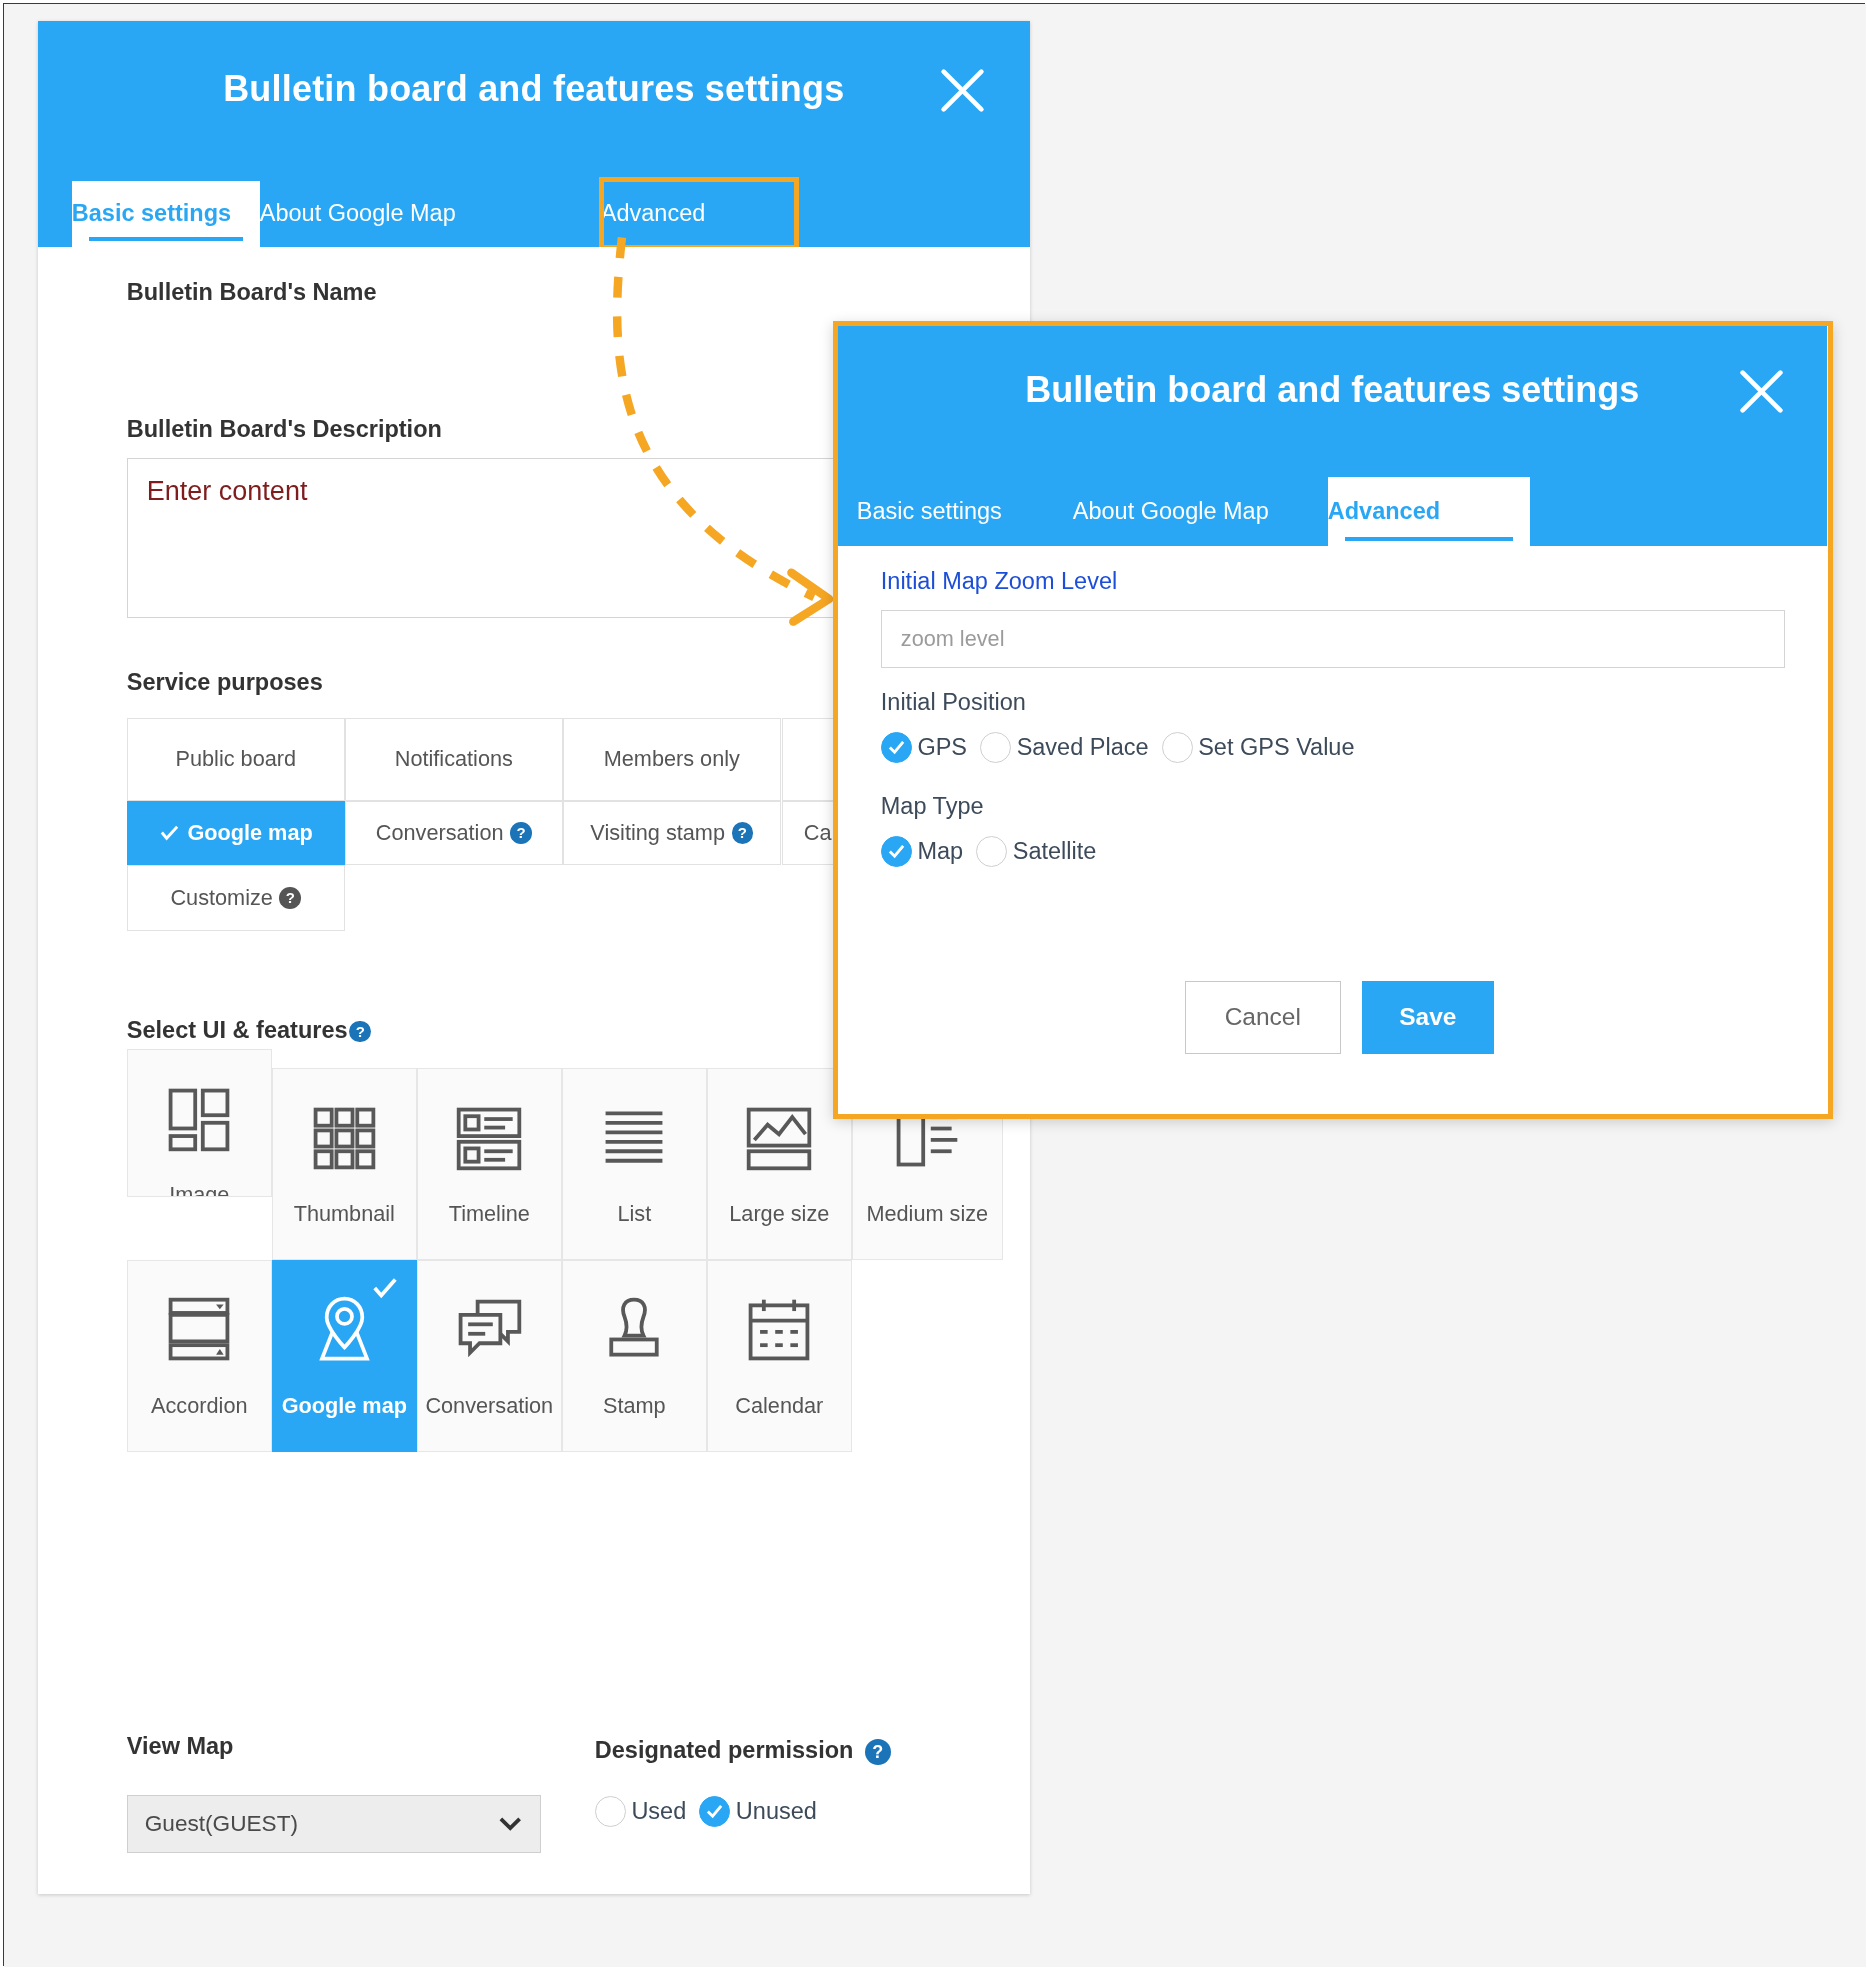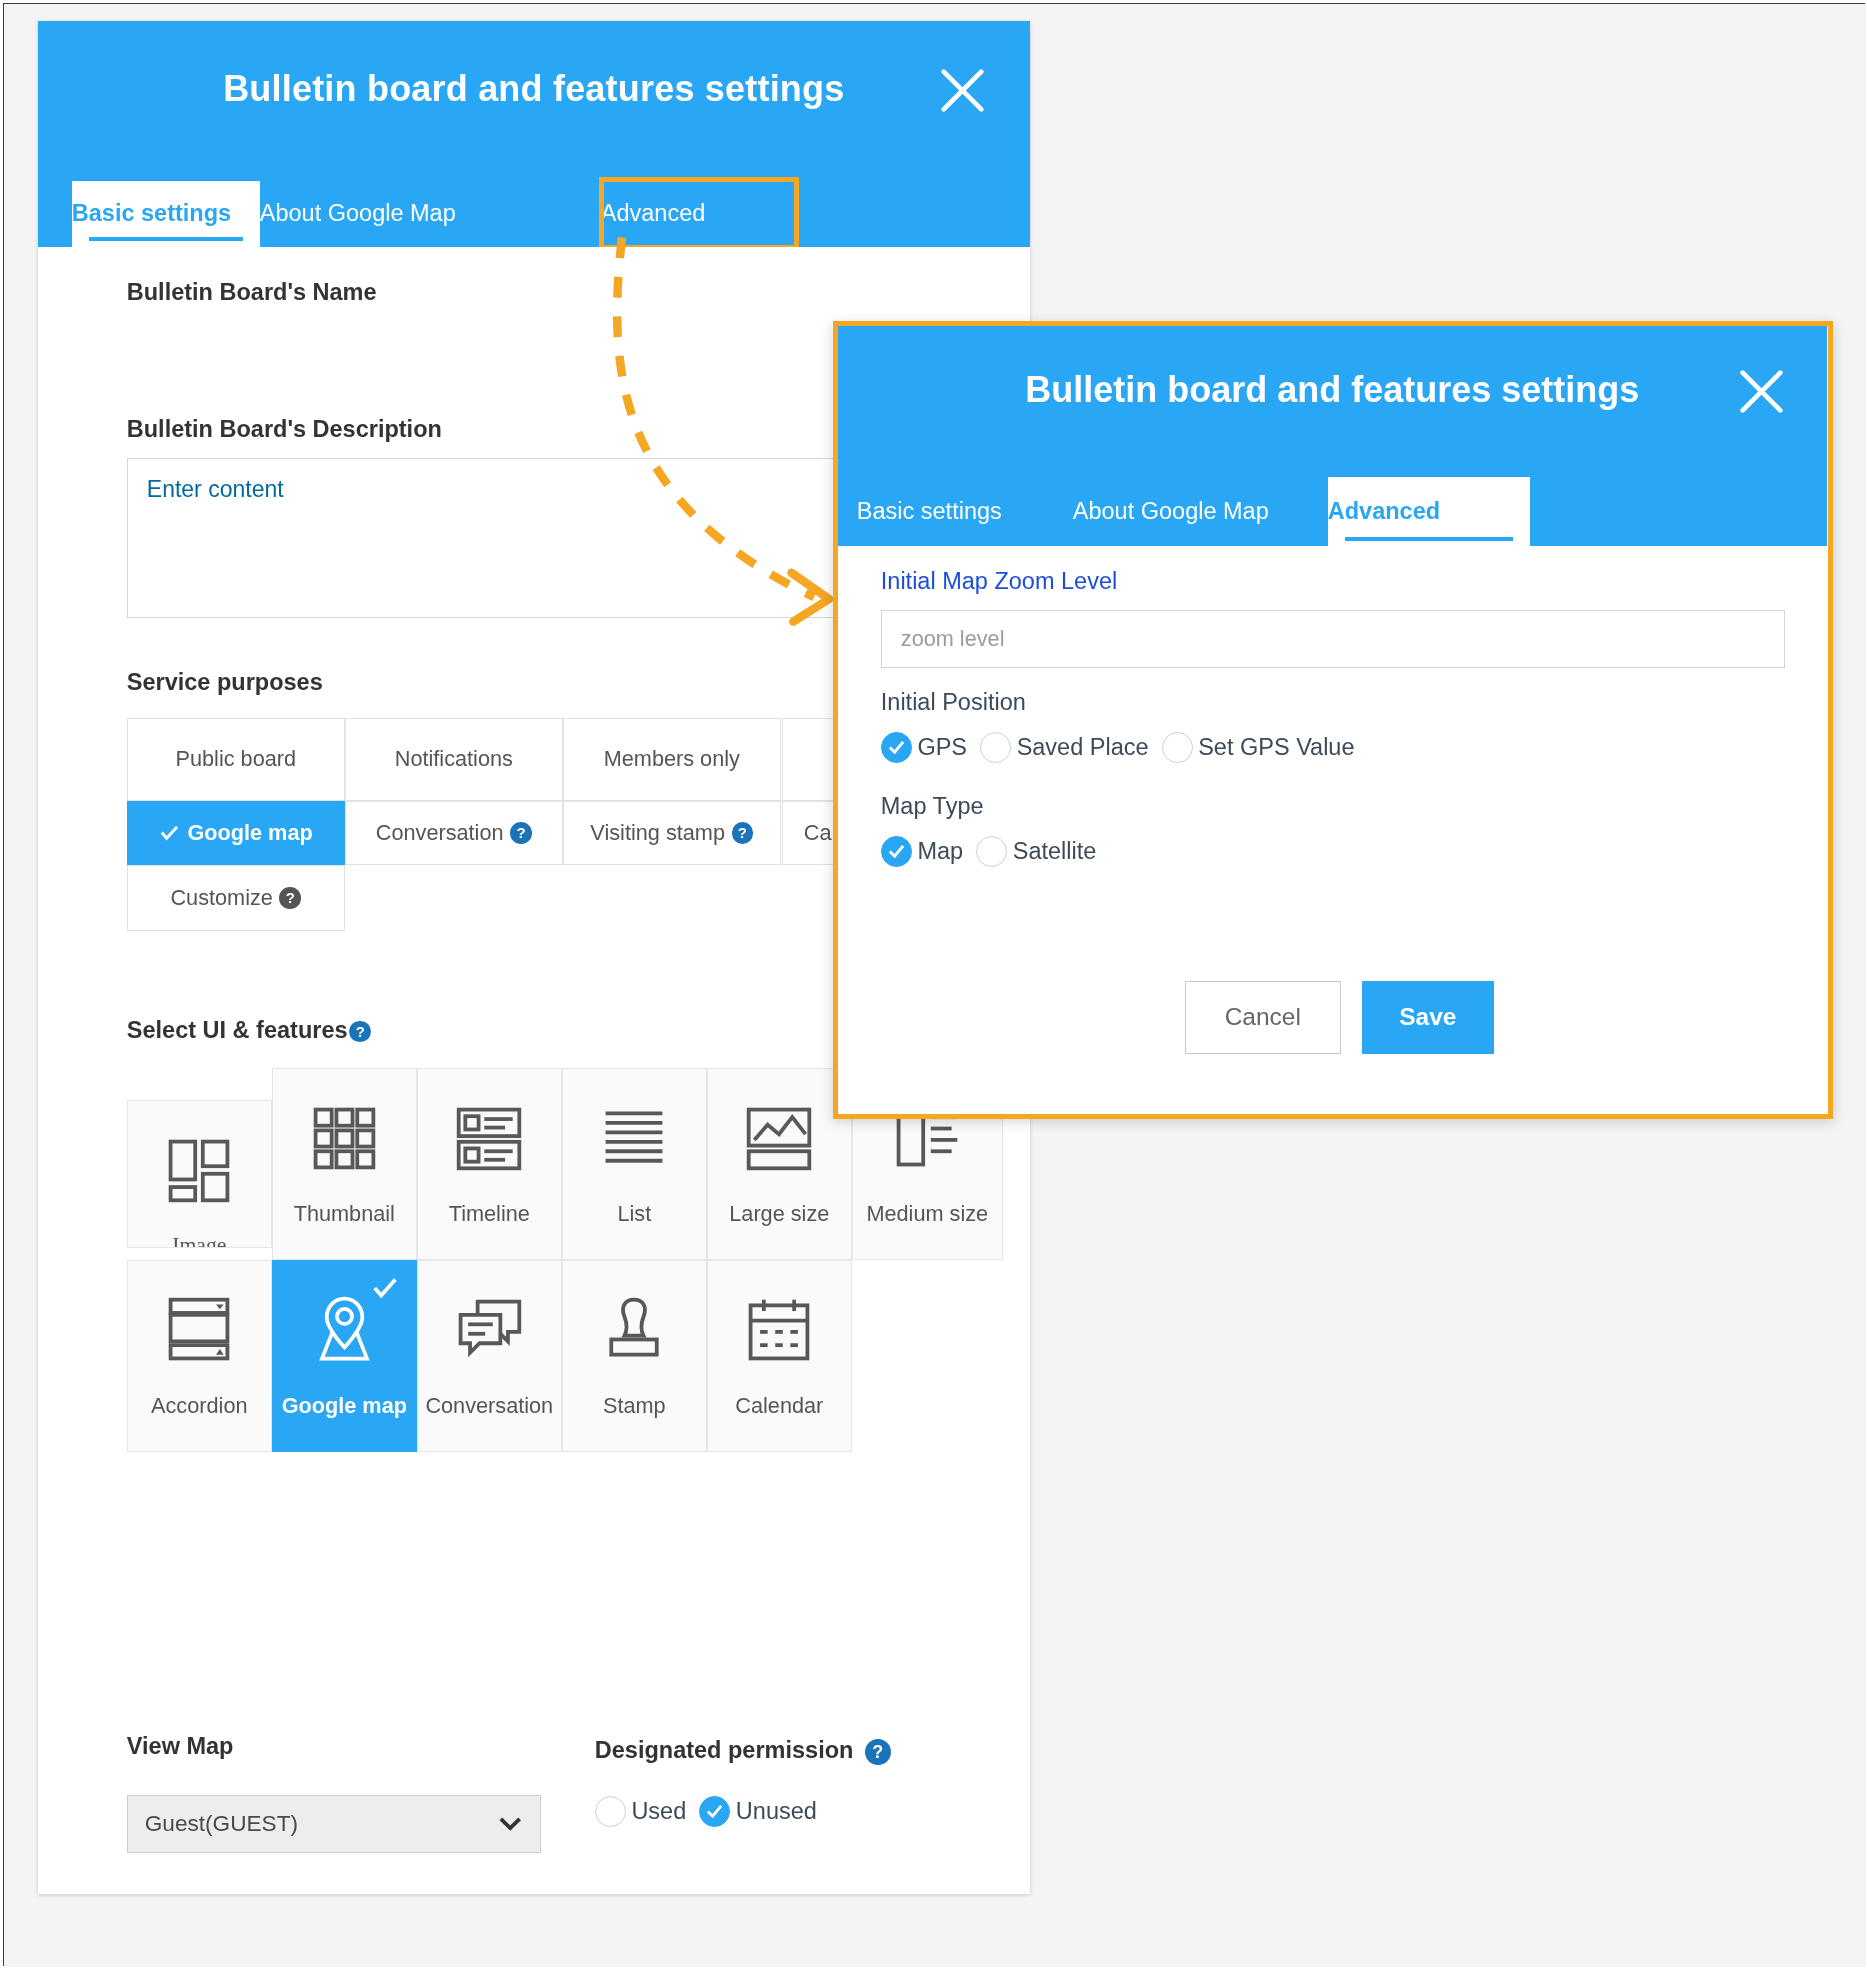--- a/index.html
+++ b/index.html
@@ -75,21 +75,21 @@
   .fld-label{ font-size:23.5px; color:#333; font-weight:bold; }
   .sec-label{ font-size:23.5px; color:#333; font-weight:bold; }
 
   .text-input{
     border:0.9px solid #d4d4d4; background:#fff;
     font-size:21.7px; color:#9b9b9b;
     display:flex; align-items:center; padding-left:19px;
   }
   .text-area{
     border:0.9px solid #d4d4d4; background:#fff;
-    font-size:23px; color:#0369a1;
+    font-size:27px; color:#7f1d1d;
     padding:17px 0 0 19px;
   }
 
   
   .sp-cell{
     position:absolute; border:0.9px solid #e2e2e2; background:#fff;
     display:flex; align-items:center; justify-content:center;
     font-size:21.7px; color:#555; text-align:center; cursor:pointer;
     padding:0 9.4px; line-height:1.3;
   }
@@ -253,21 +253,21 @@
 
       <div class="sp-cell" style="left:89px;top:618px;width:218px;height:66px;">
         <span>Customize</span>
         <span class="qmark dark">?</span>
       </div>
 
       <div style="position:absolute;left:89px;top:770px;" class="sec-label">
         <span>Select UI &amp; features</span><span class="qmark hdr" style="margin-left:1.9px;">?</span>
       </div>
 
-      <div class="ft-cell" style="left:89px;top:853px;width:145px;height:148px;font-family:Liberation Serif, serif;">
+      <div class="ft-cell" style="left:89px;top:802px;width:145px;height:148px;">
         <div class="ft-ico">
           <svg width="72" height="72" viewBox="0 0 76 76" fill="none" stroke="#585858" stroke-width="4">
             <rect x="8" y="8" width="26" height="40"></rect>
               <rect x="42" y="8" width="26" height="26"></rect>
             <rect x="8" y="56" width="26" height="14"></rect>
               <rect x="42" y="42" width="26" height="28"></rect>
           </svg>
         </div>
         <div class="ft-lab">Image</div>
       </div>

